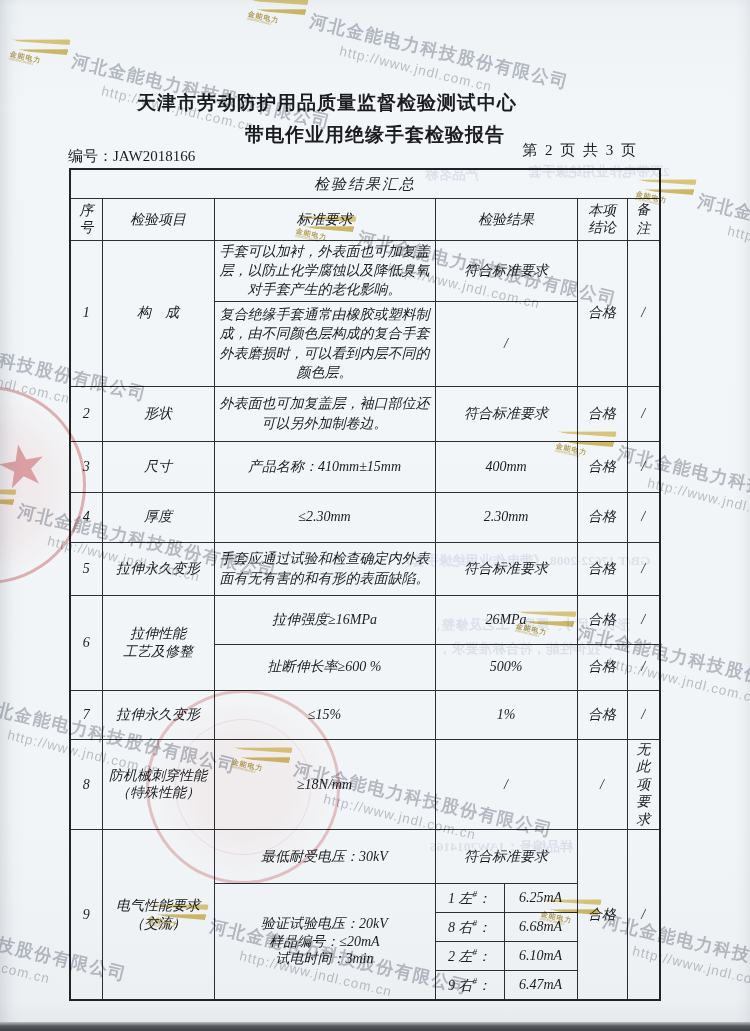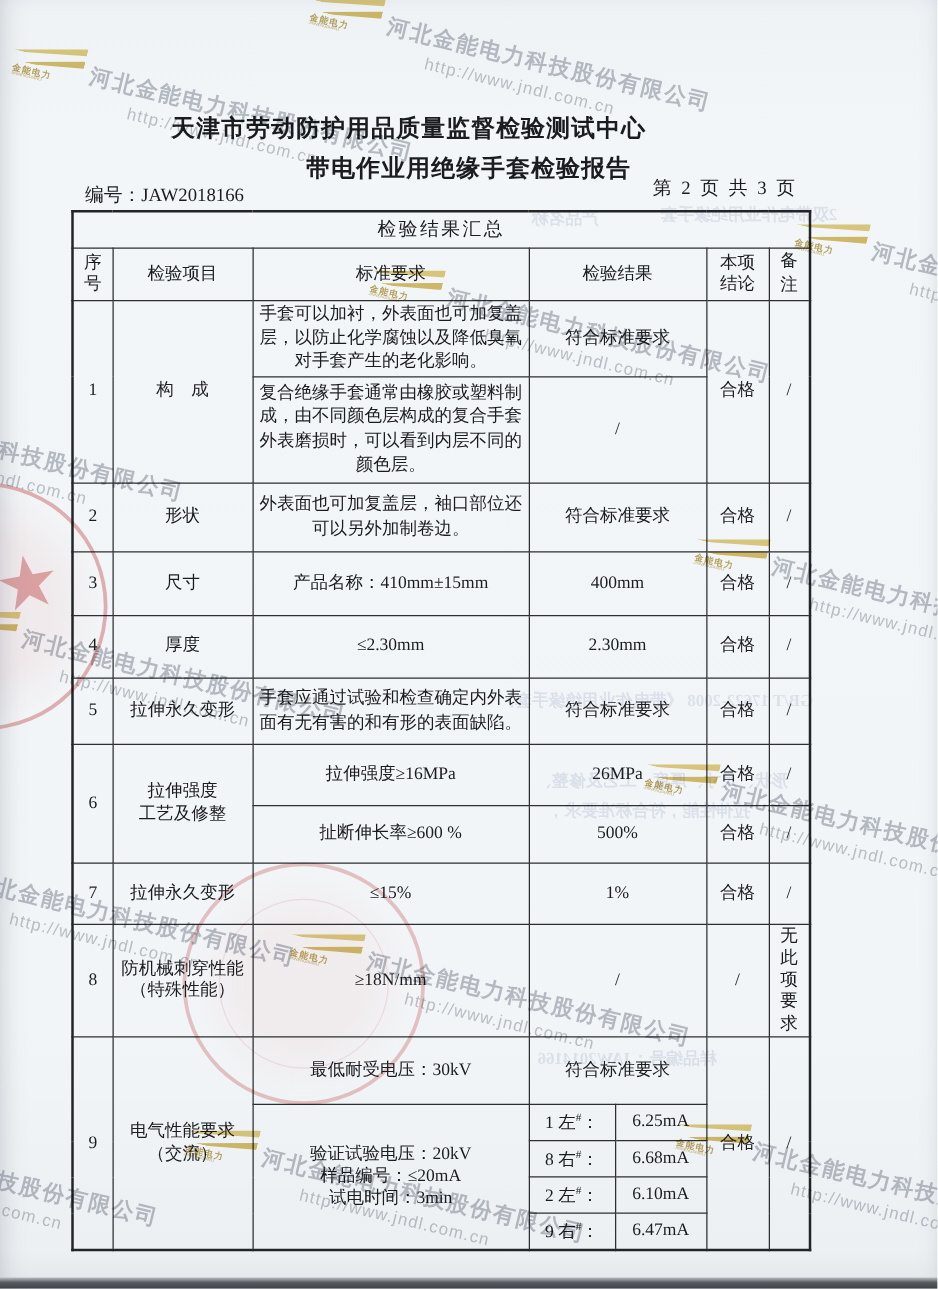--- a/index.html
+++ b/index.html
@@ -14,23 +14,23 @@
 
   
   .hdr-title{position:absolute;left:0;top:90px;width:654px;text-align:center;
              font-size:19px;font-weight:bold;letter-spacing:1px;}
   .hdr-subtitle{position:absolute;left:0;top:122px;width:750px;text-align:center;
              font-size:19px;font-weight:bold;letter-spacing:1px;}
   .hdr-no{position:absolute;left:68px;top:147px;font-size:15px;}
   .hdr-page{position:absolute;right:112px;top:141px;font-size:15px;letter-spacing:2px;}
 
   
-  table.report{position:absolute;left:57px;top:168px;width:590px;
+  table.report{position:absolute;left:69px;top:168px;width:590px;
                border-collapse:collapse;table-layout:fixed;
-               font-size:14px;line-height:1.38;}
+               font-size:14px;line-height:1.38;font-style:italic;}
   table.report td{border:1px solid #2d2e31;vertical-align:middle;text-align:center;
                   padding:1px 4px;overflow:hidden;}
   table.report{border:2px solid #232427;}
   td.std-p{text-align:left;padding:2px 7px;}
   tr.h-cap td{font-size:15px;letter-spacing:2px;height:26px;}
   tr.h-head td{height:32px;}
   .two-line{line-height:1.25;}
   .h56 td{height:54px}.h84 td{height:82px}.h54 td{height:52px}.h50 td{height:48px}
   .h49 td{height:47px}.h52 td{height:50px}.h48 td{height:46px}.h45 td{height:43px}
   .h60 td{height:58px}.h53 td{height:51px}.h28 td{height:26px}
@@ -165,21 +165,21 @@
     <td>拉伸永久变形</td>
     <td class="std-p">手套应通过试验和检查确定内外表面有无有害的和有形的表面缺陷。</td>
     <td colspan="2">符合标准要求</td>
     <td>合格</td>
     <td>/</td>
   </tr>
 
   <tr class="h48">
     <td rowspan="2">6</td>
     <td rowspan="2" class="two-line">
-      <div>拉伸强度</div>
+      <div>拉伸性能</div>
       <div>工艺及修整</div>
     </td>
     <td>拉伸强度≥16MPa</td>
     <td colspan="2">26MPa</td>
     <td>合格</td>
     <td>/</td>
   </tr>
   <tr class="h45">
     <td>扯断伸长率≥600 %</td>
     <td colspan="2">500%</td>

